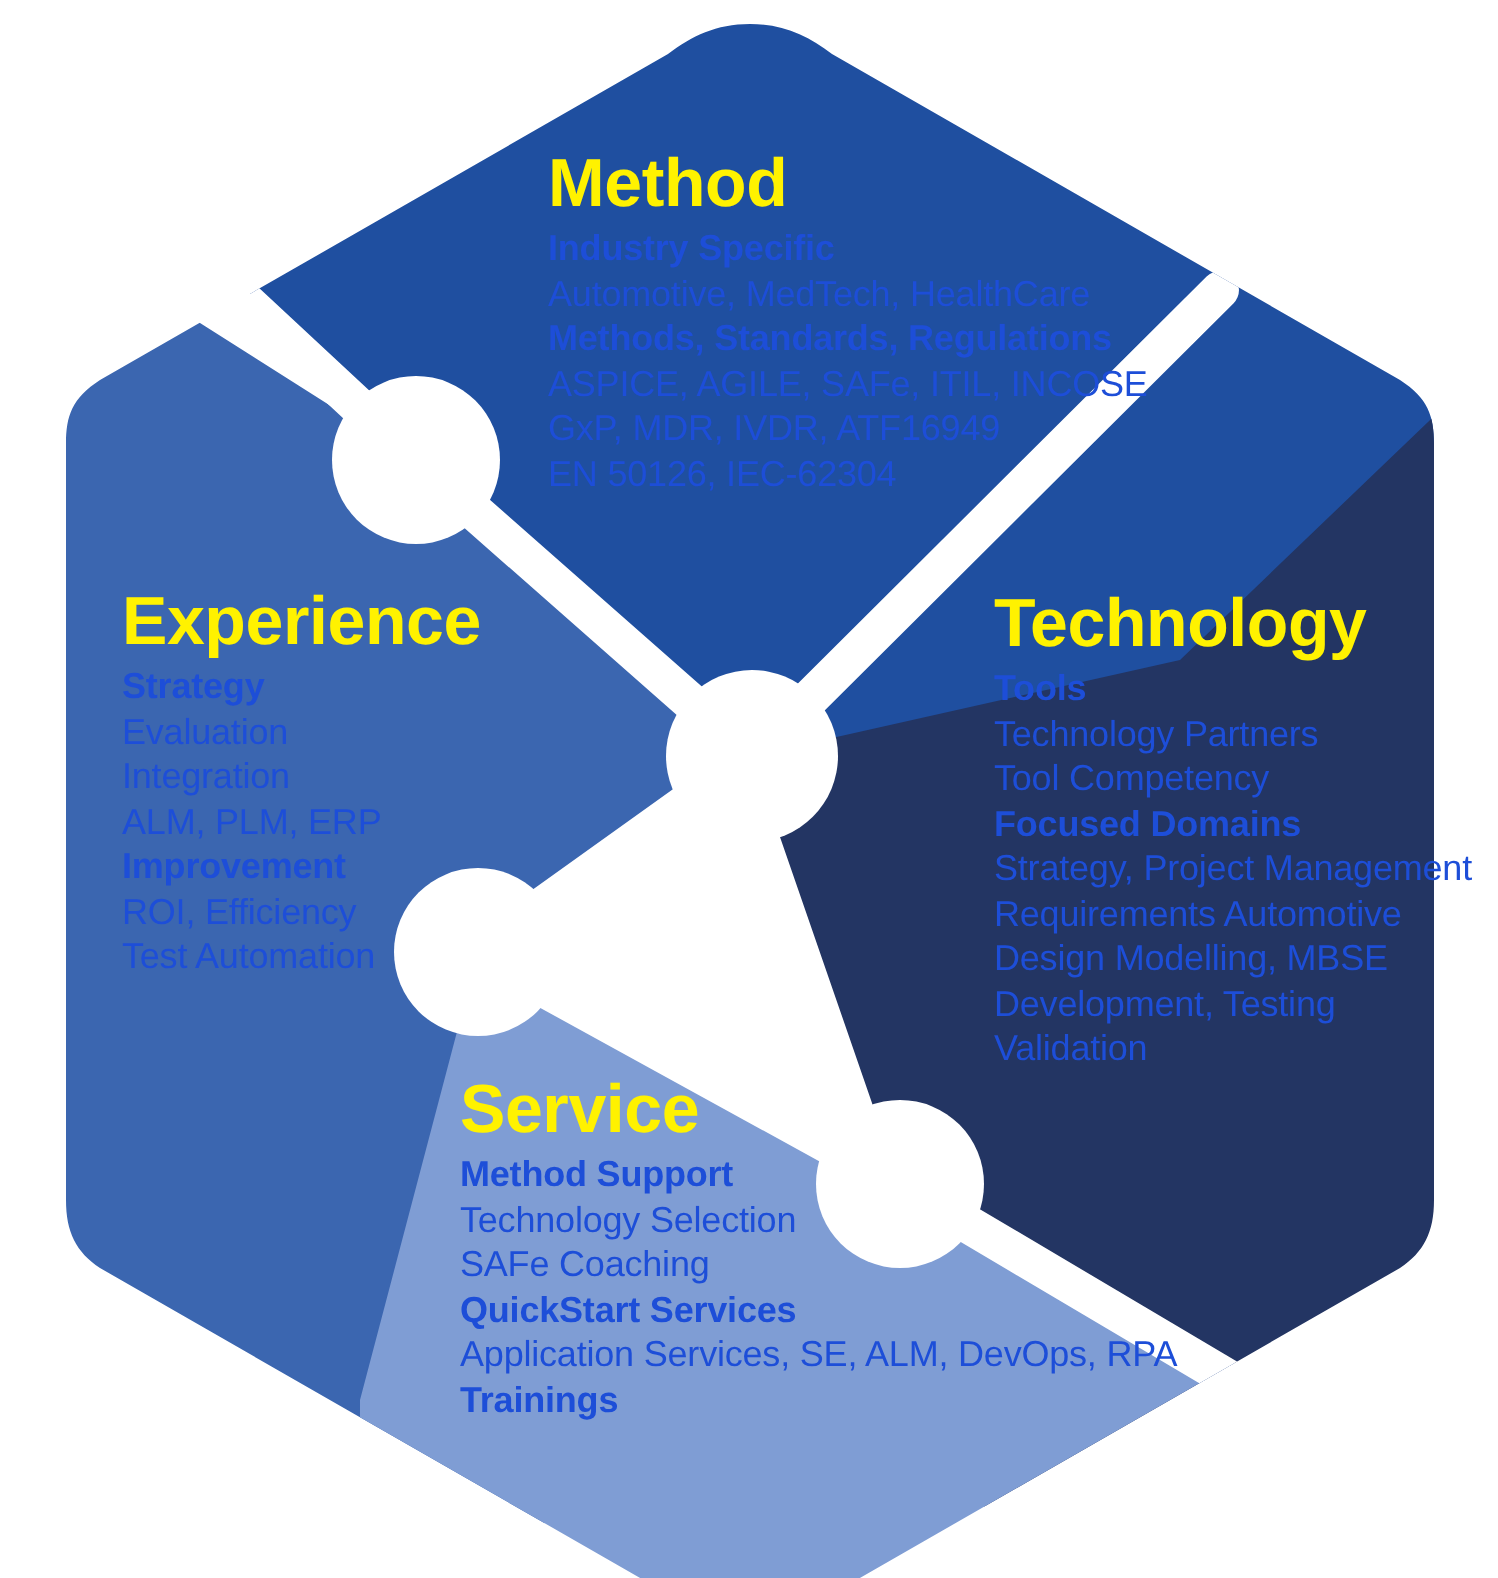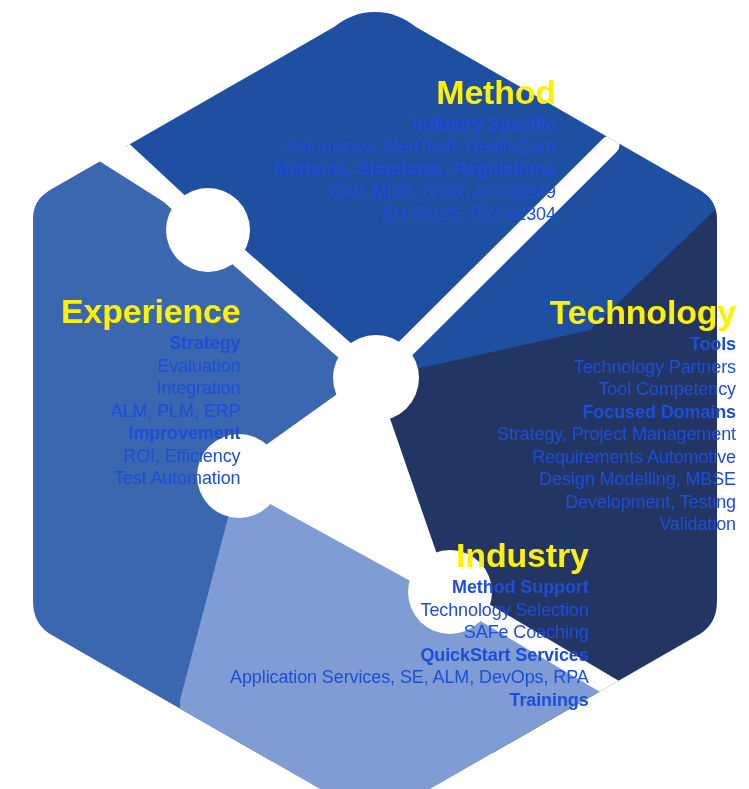--- a/index.html
+++ b/index.html
@@ -23,21 +23,20 @@
   #hexsvg {
     position: absolute;
     left: 0;
     top: 0;
     width: 749px;
     height: 789px;
   }
   .panel {
     position: absolute;
     color: #ffffff;
-    text-align: right;
   }
   .panel-title {
     font-weight: bold;
     color: #FFF200;
     font-size: 33px;
     line-height: 36px;
     letter-spacing: -0.2px;
     margin: 0 0 3px 0;
     white-space: nowrap;
   }
@@ -136,20 +135,21 @@
       </g>
     </g>
   </svg>
 
   <div class="panel" id="panel-method">
     <div class="panel-title">Method</div>
     <ul class="panel-lines">
       <li class="b">Industry Specific</li>
       <li>Automotive, MedTech, HealthCare</li>
       <li class="b">Methods, Standards, Regulations</li>
+      <li>ASPICE, AGILE, SAFe, ITIL, INCOSE</li>
       <li>GxP, MDR, IVDR, ATF16949</li>
       <li>EN 50126, IEC-62304</li>
     </ul>
   </div>
 
   <div class="panel" id="panel-technology">
     <div class="panel-title">Technology</div>
     <ul class="panel-lines">
       <li class="b">Tools</li>
       <li>Technology Partners</li>
@@ -170,21 +170,21 @@
       <li>Evaluation</li>
       <li>Integration</li>
       <li>ALM, PLM, ERP</li>
       <li class="b">Improvement</li>
       <li>ROI, Efficiency</li>
       <li>Test Automation</li>
     </ul>
   </div>
 
   <div class="panel" id="panel-service">
-    <div class="panel-title">Industry</div>
+    <div class="panel-title">Service</div>
     <ul class="panel-lines">
       <li class="b">Method Support</li>
       <li>Technology Selection</li>
       <li>SAFe Coaching</li>
       <li class="b">QuickStart Services</li>
       <li>Application Services, SE, ALM, DevOps, RPA</li>
       <li class="b">Trainings</li>
     </ul>
   </div>
 

